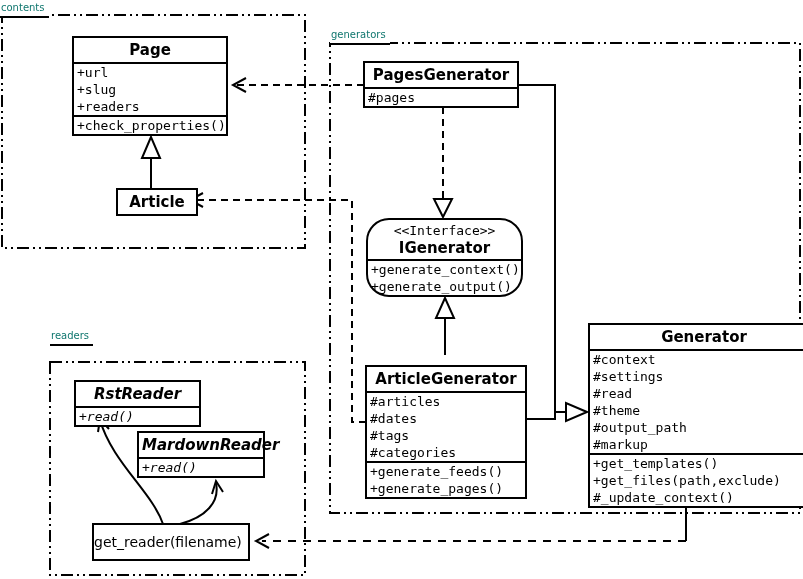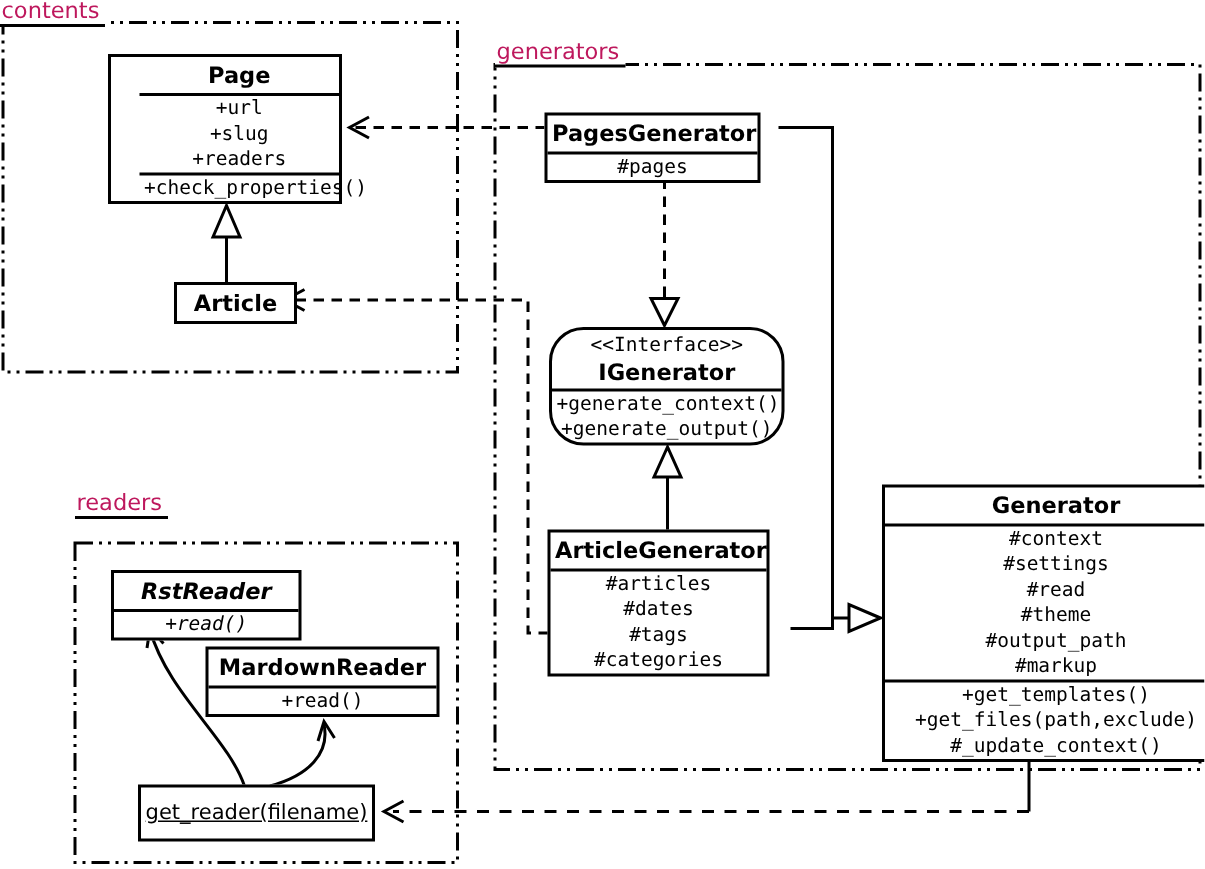--- a/index.html
+++ b/index.html
@@ -4,45 +4,45 @@
 <style>
   * { margin:0; padding:0; box-sizing:border-box; }
   html,body { background:#ffffff; }
   #canvas {
     position:relative; width:803px; height:579px; background:#ffffff;
     font-family:"DejaVu Sans", sans-serif; color:#000; overflow:hidden;
   }
   #edges { position:absolute; left:0; top:0; z-index:1; }
   .pkg-label {
     position:absolute; z-index:2; background:#ffffff;
-    font-size:15px; line-height:15px; color:#be185d;
+    font-size:10px; line-height:15px; color:#0f766e;
     border-bottom:2px solid #000; padding:0 4px 1px 1px;
   }
   .uml-class {
     position:absolute; z-index:3; background:#ffffff;
     border:2px solid #000; color:#000;
   }
   .uml-title {
     font-family:"DejaVu Sans", sans-serif; font-weight:bold;
     font-size:15px; line-height:24px; text-align:center; padding:0 3px;
     white-space:nowrap;
   }
   .uml-title.with-st { line-height:21px; }
   .uml-stereotype {
     font-family:"DejaVu Sans Mono", monospace; font-size:13px;
     line-height:15px; padding-top:3px; text-align:center; white-space:nowrap;
   }
   .uml-sec { border-top:2px solid #000; }
   .uml-mem {
     font-family:"DejaVu Sans Mono", monospace; font-size:13px;
-    line-height:17px; padding:0 3px; white-space:pre;text-align:center;
+    line-height:17px; padding:0 3px; white-space:pre;
   }
   .plain-box {
     position:absolute; z-index:3; background:#ffffff; border:2px solid #000;
-    text-align:center; font-size:14px; color:#000; white-space:nowrap;text-decoration:underline;
+    font-size:14px; color:#000; white-space:nowrap;
   }
 </style>
 </head>
 <body>
 
 <div id="canvas">
 
   <svg id="edges" width="803" height="579" viewBox="0 0 803 579">
 
     <rect x="2" y="15" width="303" height="233" fill="none" stroke="#000" stroke-width="2" stroke-dasharray="12 4 2 4 2 4"></rect>
@@ -96,59 +96,63 @@
     <g>
       <path d="M180,524 C206,517 220,502 216,483" fill="none" stroke="#000" stroke-width="2"></path>
       <polyline points="212,494 216,481 223,492" fill="none" stroke="#000" stroke-width="2"></polyline>
     </g>
   </svg>
 
   <div class="pkg-label" style="left:0px; top:0px;">contents</div>
   <div class="pkg-label" style="left:330px; top:27px;">generators</div>
   <div class="pkg-label" style="left:50px; top:328px;">readers</div>
 
-  <div class="uml-class" style="left:72px; top:36px; width:156px;padding-left:19px;">
+  <div class="uml-class" style="left:72px; top:36px; width:156px;">
     <div class="uml-title">Page</div>
     <div class="uml-sec">
       <div class="uml-mem">+url</div>
       <div class="uml-mem">+slug</div>
       <div class="uml-mem">+readers</div>
     </div>
     <div class="uml-sec">
       <div class="uml-mem">+check_properties()</div>
     </div>
   </div>
 
   <div class="uml-class" style="left:116px; top:188px; width:82px;">
     <div class="uml-title">Article</div>
   </div>
 
-  <div class="uml-class" style="left:363px; top:75px; width:144px;">
+  <div class="uml-class" style="left:363px; top:61px; width:156px;">
     <div class="uml-title">PagesGenerator</div>
     <div class="uml-sec">
       <div class="uml-mem">#pages</div>
     </div>
   </div>
 
   <div class="uml-class" style="left:366px; top:218px; width:157px;border-radius:23px;">
     <div class="uml-stereotype">&lt;&lt;Interface&gt;&gt;</div>
     <div class="uml-title with-st">IGenerator</div>
     <div class="uml-sec">
       <div class="uml-mem">+generate_context()</div>
       <div class="uml-mem">+generate_output()</div>
     </div>
   </div>
 
-  <div class="uml-class" style="left:365px; top:353px; width:148px;">
+  <div class="uml-class" style="left:365px; top:365px; width:162px;">
     <div class="uml-title">ArticleGenerator</div>
     <div class="uml-sec">
       <div class="uml-mem">#articles</div>
       <div class="uml-mem">#dates</div>
       <div class="uml-mem">#tags</div>
       <div class="uml-mem">#categories</div>
+    </div>
+    <div class="uml-sec">
+      <div class="uml-mem">+generate_feeds()</div>
+      <div class="uml-mem">+generate_pages()</div>
     </div>
   </div>
 
   <div class="uml-class" style="left:588px; top:323px; width:232px;">
     <div class="uml-title">Generator</div>
     <div class="uml-sec">
       <div class="uml-mem">#context</div>
       <div class="uml-mem">#settings</div>
       <div class="uml-mem">#read</div>
       <div class="uml-mem">#theme</div>
@@ -162,21 +166,21 @@
     </div>
   </div>
 
   <div class="uml-class" style="left:74px; top:380px; width:127px;font-style:italic;">
     <div class="uml-title">RstReader</div>
     <div class="uml-sec">
       <div class="uml-mem">+read()</div>
     </div>
   </div>
 
-  <div class="uml-class" style="left:137px; top:431px; width:156px;">
+  <div class="uml-class" style="left:137px; top:431px; width:128px;font-style:italic;">
     <div class="uml-title">MardownReader</div>
     <div class="uml-sec">
       <div class="uml-mem">+read()</div>
     </div>
   </div>
 
   <div class="plain-box" style="left:92px; top:523px; width:158px; height:38px; line-height:34px;">get_reader(filename)</div>
 
 </div>
 

